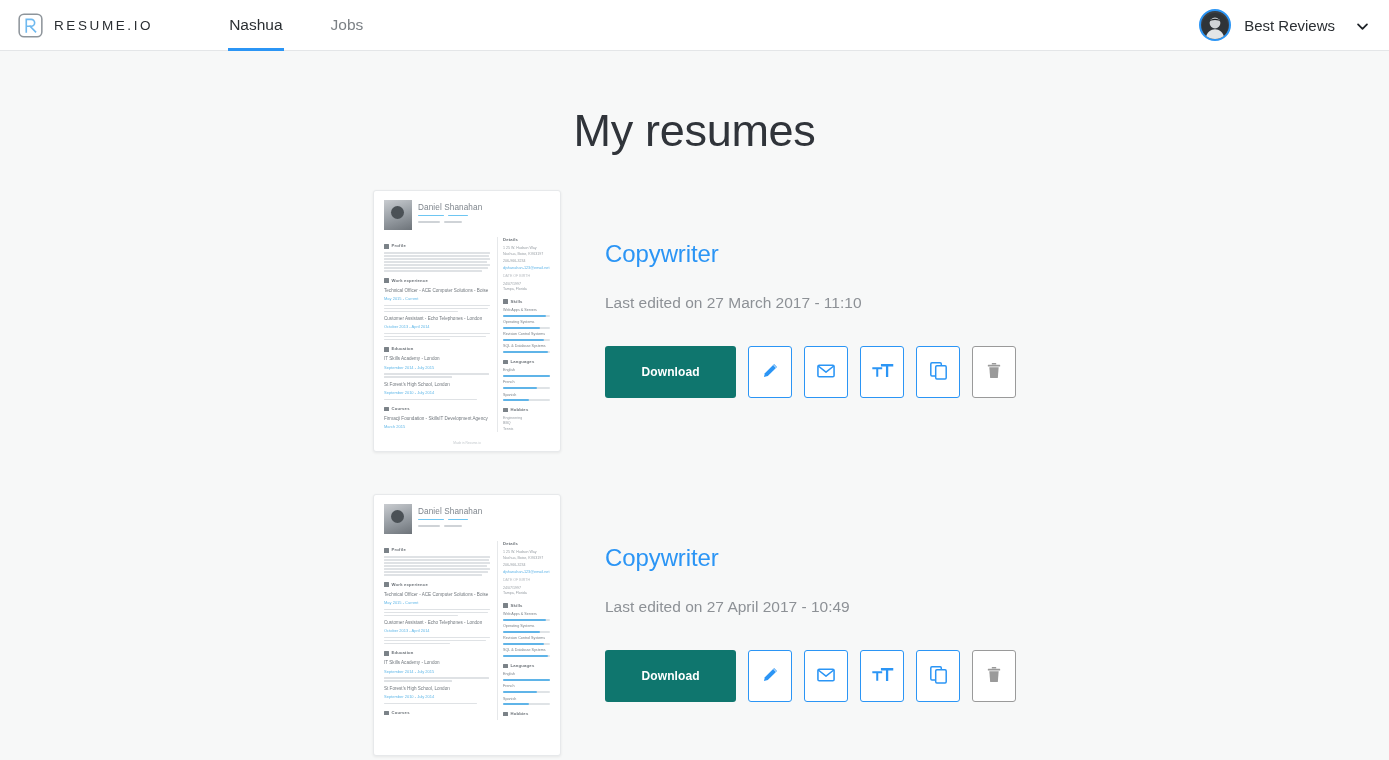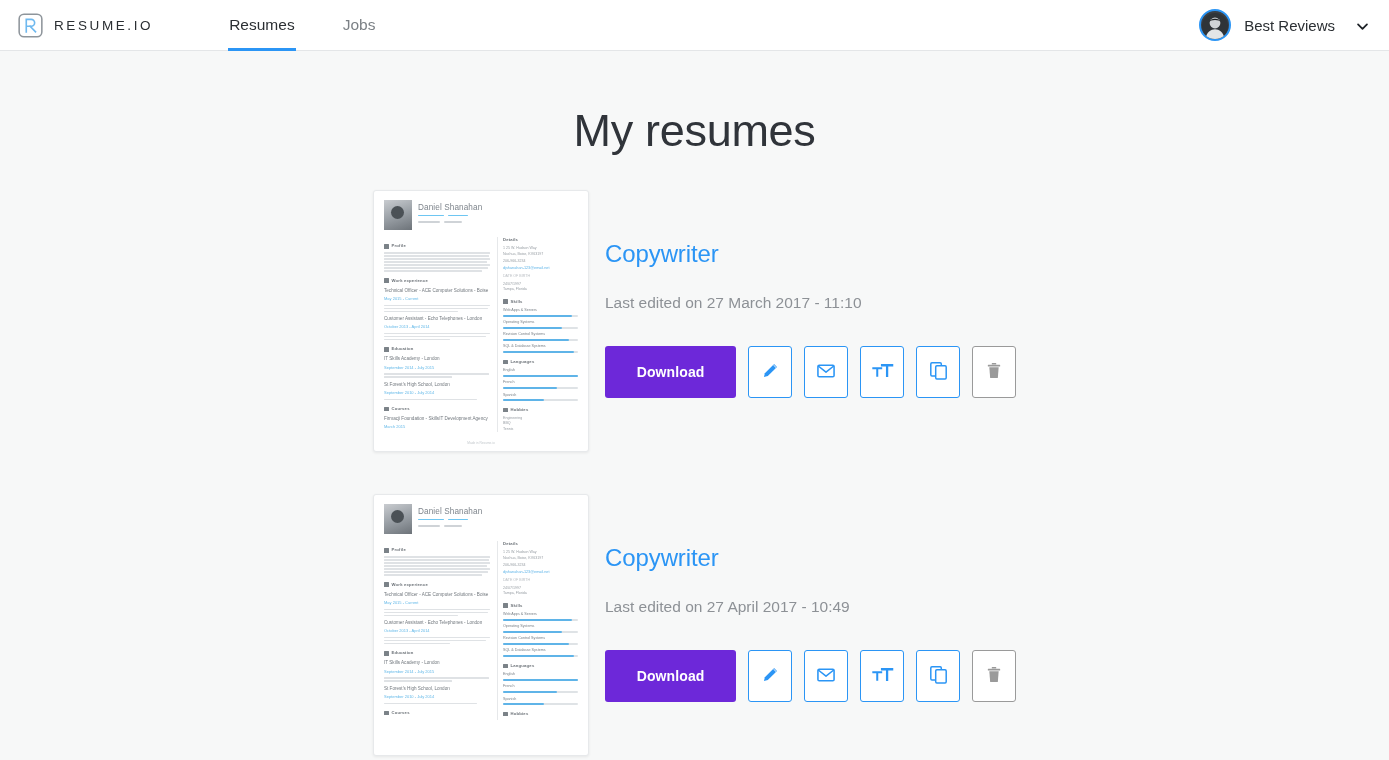--- a/index.html
+++ b/index.html
@@ -134,21 +134,21 @@
     display: flex;
     align-items: flex-start;
     justify-content: center;
     margin-bottom: 42px;
   }
   .thumb-wrap {
     width: 188px;
     flex: 0 0 auto;
   }
   .thumb {
-    width: 216px;
+    width: 188px;
     height: 262px;
     background: #ffffff;
     border: 1px solid #e7e9eb;
     border-radius: 3px;
     box-shadow: 0 1px 3px rgba(0,0,0,0.07);
     overflow: hidden;
     position: relative;
     cursor: pointer;
   }
   .info {
@@ -172,25 +172,25 @@
   }
   .actions {
     margin-top: 34px;
     display: flex;
     align-items: center;
     gap: 12px;
   }
   .btn-download {
     width: 154px;
     height: 52px;
-    background: #6d28d9;
+    background: #0f766e;
     border: none;
     border-radius: 3px;
     color: #fff;
-    font-size: 14px;
+    font-size: 12px;
     font-weight: 700;
     font-family: "Liberation Sans", sans-serif;
     cursor: pointer;
     letter-spacing: 0.1px;
   }
   .btn-icon {
     width: 52px; height: 52px;
     background: #fff;
     border: 1px solid #2b95f5;
     border-radius: 3px;
@@ -279,21 +279,21 @@
         <rect x="1.2" y="1.2" width="23.6" height="23.6" rx="5" ry="5" fill="none" stroke="#8e959b" stroke-width="1.6"></rect>
         <path d="M8.6 19.6 V6.6 h5.1 a3.6 3.6 0 0 1 0 7.2 H8.6" fill="none" stroke="#6fb9ef" stroke-width="1.7" stroke-linecap="square"></path>
         <path d="M12.6 13.8 L18.2 19.6" fill="none" stroke="#6fb9ef" stroke-width="1.7" stroke-linecap="square"></path>
       </svg>
     </span>
     <span class="brand-name">RESUME.IO</span>
   </div>
 
   <div class="nav">
     <div class="nav-item active">
-      <span>Resumes</span>
+      <span>Nashua</span>
     </div>
     <div class="nav-item">
       <span>Jobs</span>
     </div>
   </div>
 
   <div class="spacer"></div>
 
   <div class="account">
     <span class="avatar">

